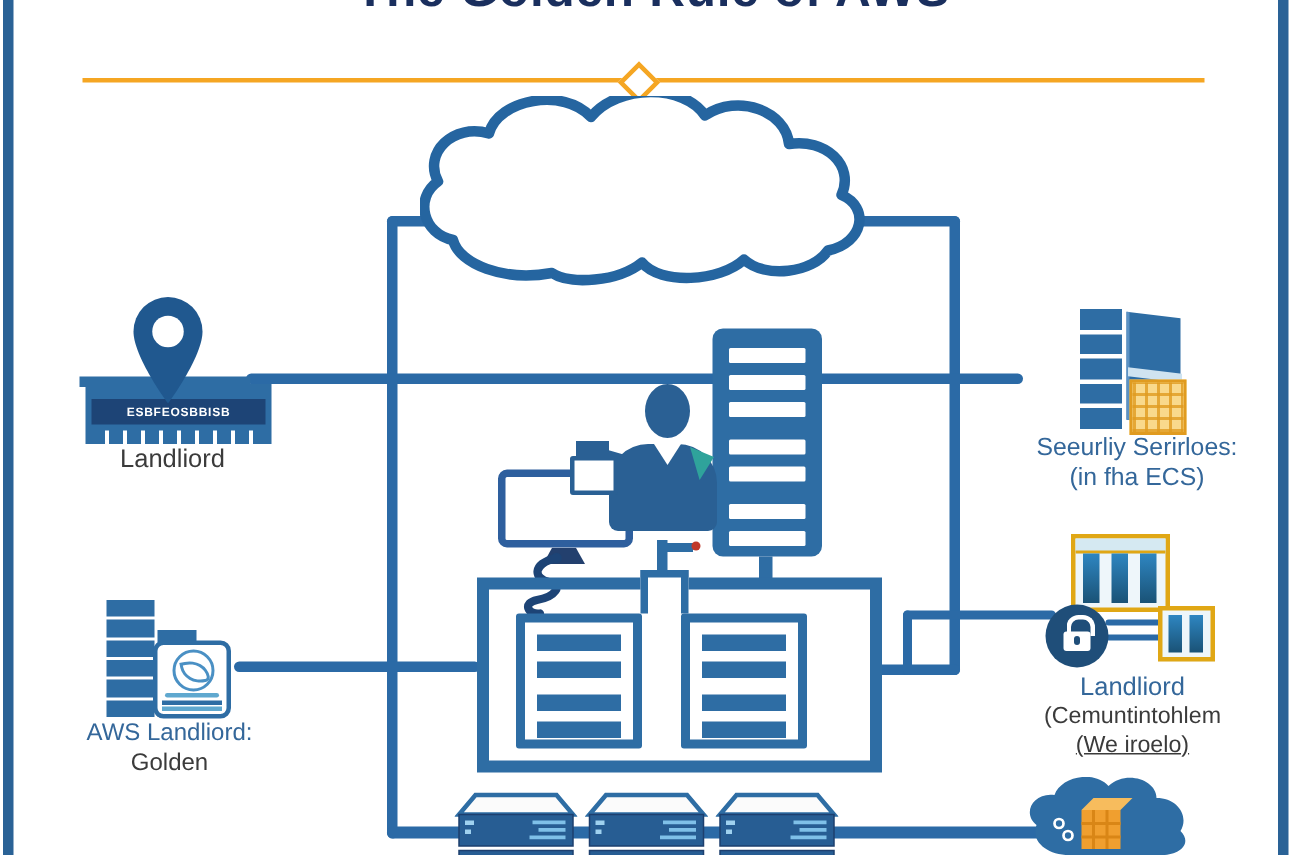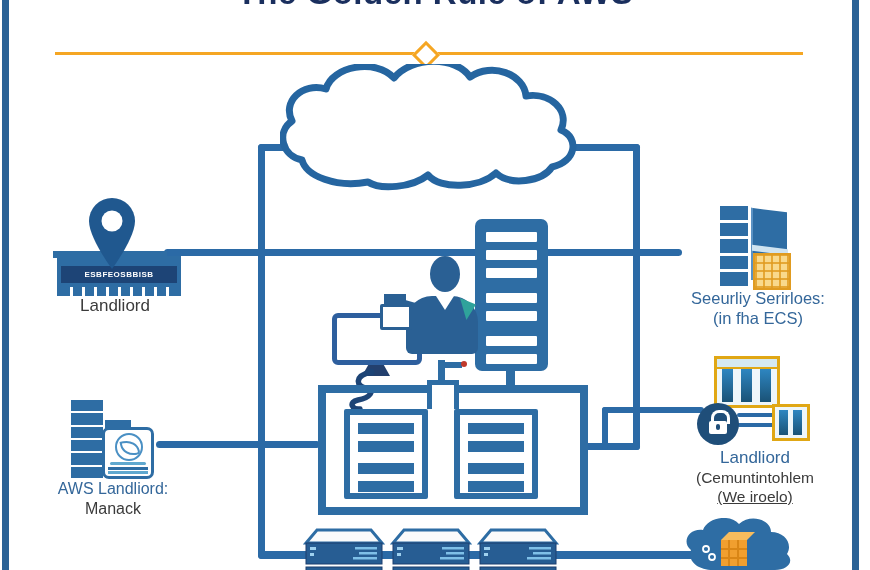--- a/index.html
+++ b/index.html
@@ -118,21 +118,21 @@
   <div class="abs" style="left:102px;top:427px;width:46px;height:46px;background:#ffffff;border:3px solid #2e6da4;border-radius:7px;">
     <div class="abs" style="left:10px;top:3px;width:24px;height:24px;border:2.5px solid #4a90c4;border-radius:50%;">
       <div class="abs" style="left:4px;top:5px;width:14px;height:12px;border:2px solid #4a90c4;border-radius:0 100% 4px 100%;transform:rotate(-12deg);"></div>
     </div>
     <div class="abs" style="left:5px;top:32px;width:36px;height:2.5px;background:#5fa8cf;border-radius:2px;"></div>
     <div class="abs" style="left:3px;top:37px;width:40px;height:3px;background:#2e6da4;"></div>
     <div class="abs" style="left:3px;top:41px;width:40px;height:2.5px;background:#5fa8cf;"></div>
   </div>
   <div class="lbl" style="left:18px;top:479px;width:190px;font-size:16px;">
     <span class="lbl-blue" style="display:block;">AWS Landliord:</span>
-    <span class="lbl-gray" style="display:block;">Manack</span>
+    <span class="lbl-gray" style="display:block;">Golden</span>
   </div>
 
   <div class="goldbox" style="left:714px;top:356px;width:60px;height:46px;">
     <div class="abs" style="left:0;top:0;right:0;height:8px;background:#d5e9f2;border-bottom:2px solid #e0a715;"></div>
     <div class="slat" style="left:5px;"></div>
     <div class="slat" style="left:24px;"></div>
     <div class="slat" style="left:43px;"></div>
   </div>
   <div class="ln" style="left:737px;top:413px;width:38px;height:4px;"></div>
   <div class="ln" style="left:737px;top:423px;width:38px;height:4px;"></div>

